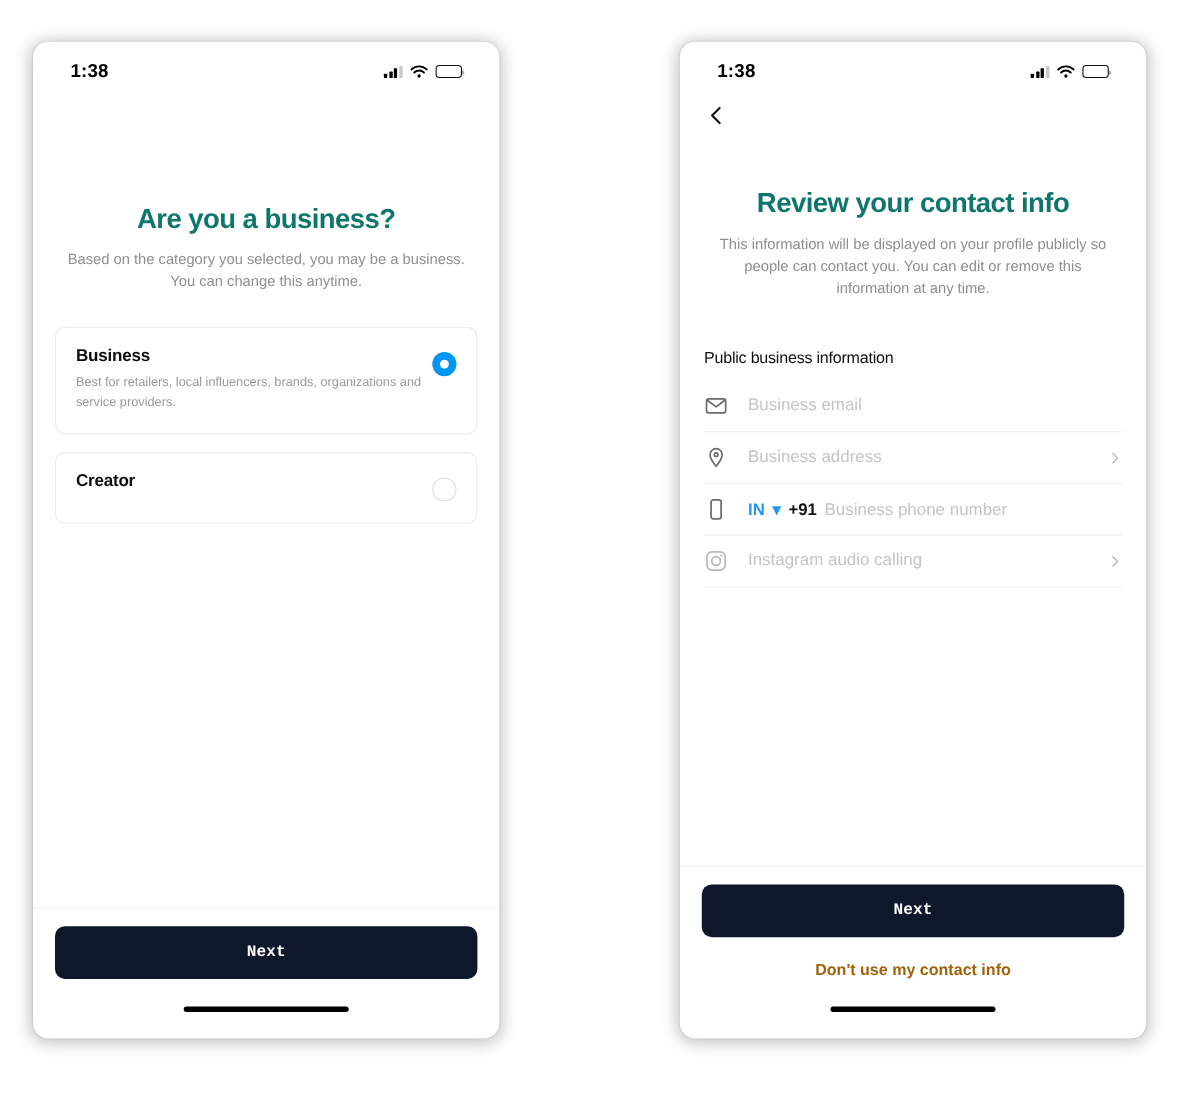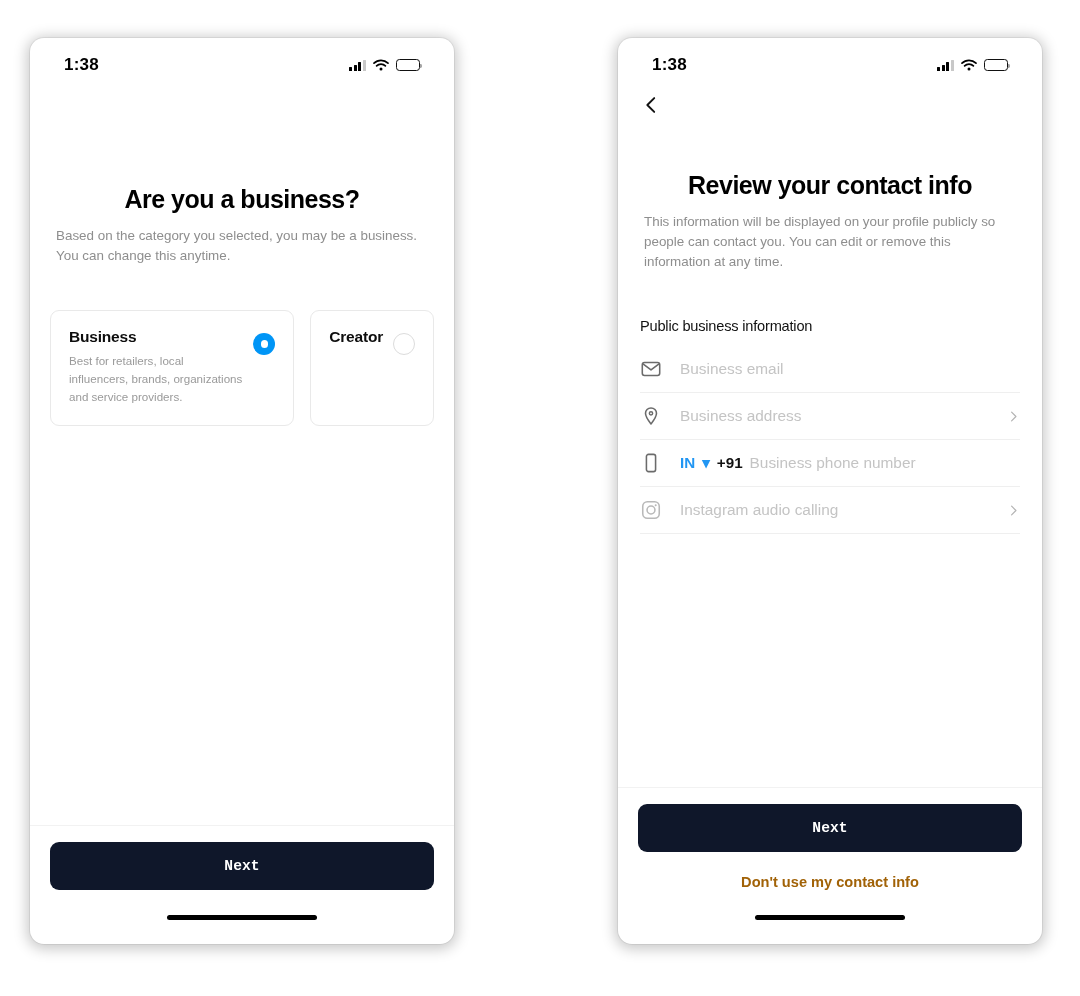--- a/index.html
+++ b/index.html
@@ -51,30 +51,30 @@
   }
   .batt-fill { height: 100%; background: #000; border-radius: 1.8px; }
 
   
   .screen { flex: 1; display: flex; flex-direction: column; min-height: 0; position: relative; }
 
   .navbar { height: 42px; padding: 0 22px; display: flex; align-items: center; flex: none; }
   .back-chevron { width: 22px; height: 22px; cursor: pointer; }
 
   .title {
-    text-align: center; font-size: 25px; font-weight: bold; color: #000000;
+    text-align: center; font-size: 25px; font-weight: bold; color: #0f766e;
     letter-spacing: -0.5px; line-height: 1.2;
   }
   .subtitle {
-    font-size: 13.4px; color: #8e8e8e;
+    text-align: center; font-size: 13.4px; color: #8e8e8e;
     line-height: 1.5; padding: 0 26px; margin-top: 12px;
   }
 
   
-  .cards { padding: 0 20px; margin-top: 44px; display: flex; flex-direction: row; gap: 16px; }
+  .cards { padding: 0 20px; margin-top: 31px; display: flex; flex-direction: column; gap: 16px; }
   .card {
     border: 1px solid #e9e9e9; border-radius: 9px;
     padding: 17px 18px 19px 18px;
     display: flex; align-items: flex-start; gap: 10px;
     background: #fff; cursor: pointer;
   }
   .card-text { flex: 1; min-width: 0; }
   .card-title { font-size: 15.5px; font-weight: bold; color: #0d0d0d; letter-spacing: -.2px; }
   .card-desc { font-size: 11.6px; color: #9a9a9a; line-height: 1.55; margin-top: 6px; }
   .radio { width: 22px; height: 22px; flex: none; margin-top: 5px; border-radius: 50%; }

